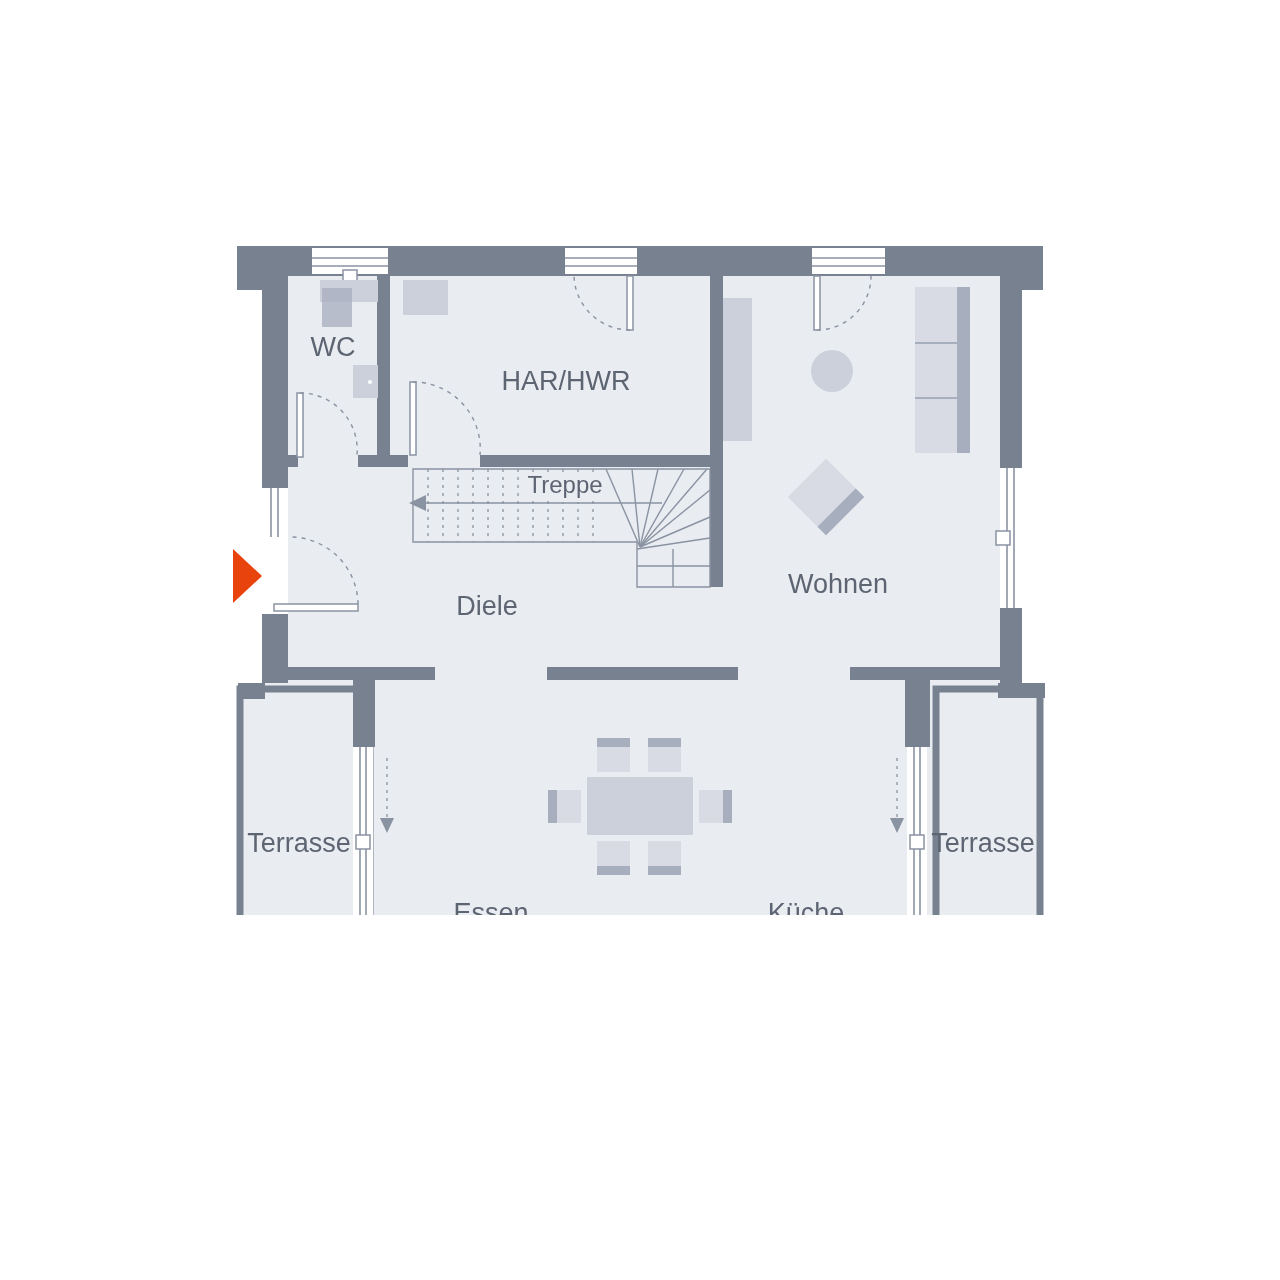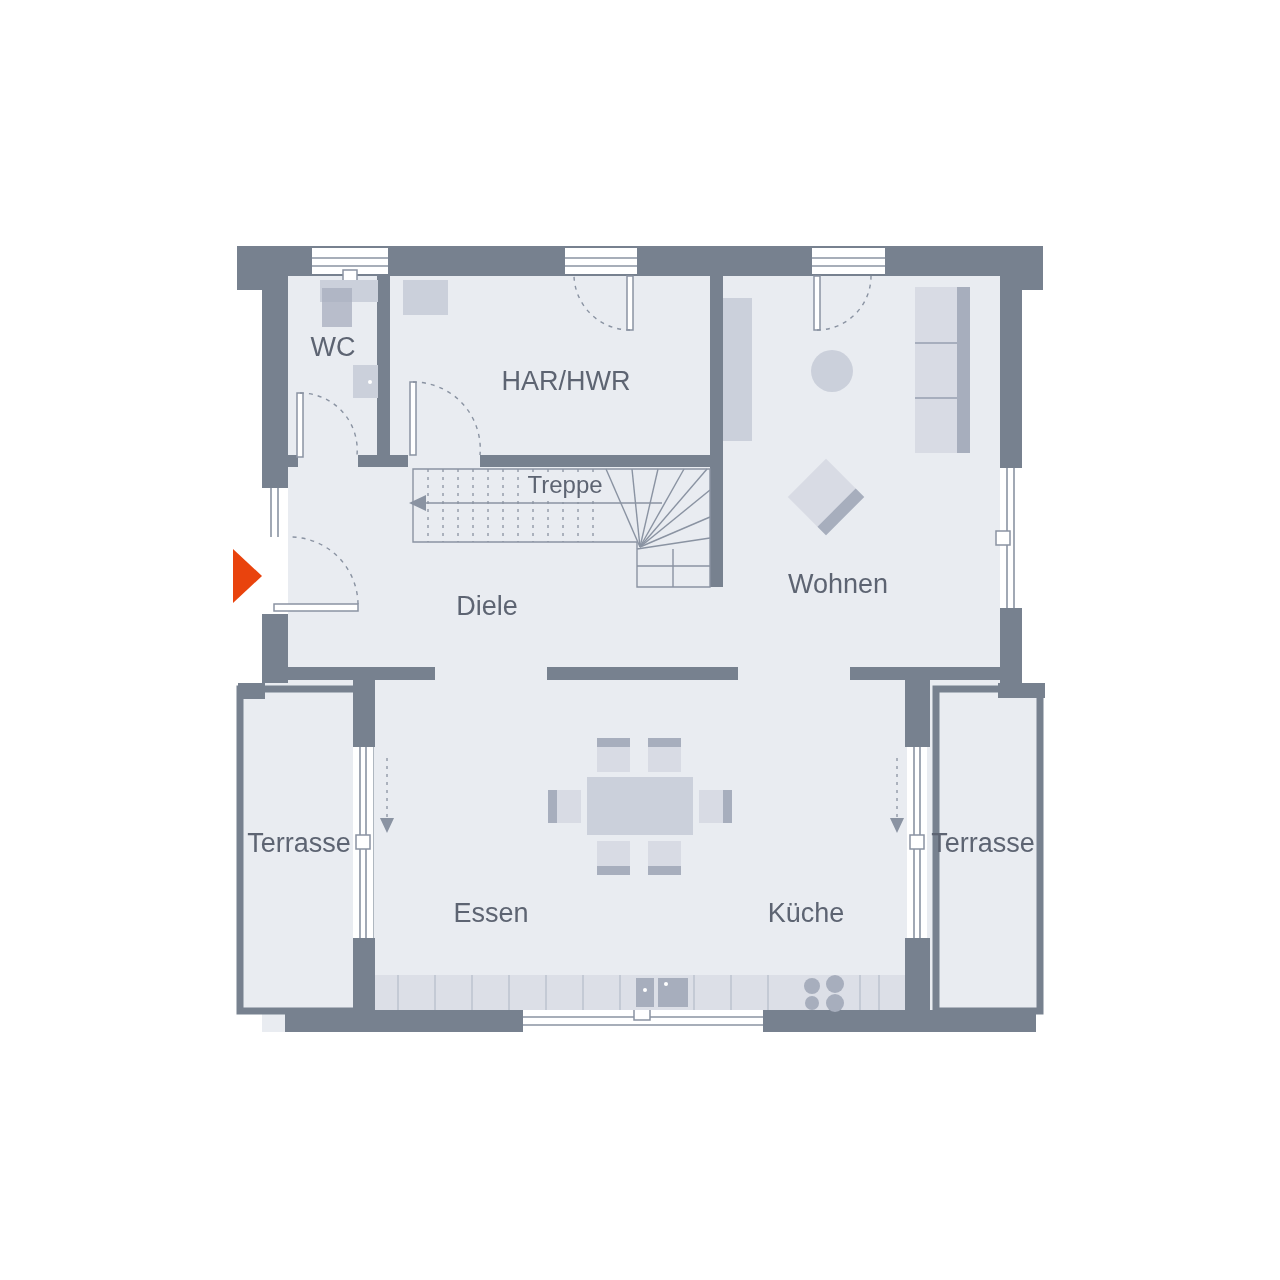--- a/index.html
+++ b/index.html
@@ -1,21 +1,21 @@
 <!DOCTYPE html>
 <html style="--c-background: #FFFFFF; --c-wall: #77818F; --c-floor: #E9ECF1; --c-line: #8A93A2; --c-furniture_light: #D8DBE4; --c-furniture_mid: #CBD0DB; --c-furniture_dark: #A7AEBD; --c-counter: #DCDFE7; --c-counter_line: #BDC3CF; --c-text: #5D6472; --c-entrance_arrow: #E9430D;"><head>
 <meta charset="utf-8">
 <style>
   :root{
     --c-background:#FFFFFF; --c-wall:#77818F; --c-floor:#E9ECF1; --c-line:#8A93A2;
     --c-furniture_light:#D8DBE4; --c-furniture_mid:#CBD0DB; --c-furniture_dark:#A7AEBD;
     --c-counter:#DCDFE7; --c-counter_line:#BDC3CF; --c-text:#5D6472; --c-entrance_arrow:#E9430D;
   }
   html,body{margin:0;padding:0;background:var(--c-background);}
-  .stage{width:1280px;height:1280px;position:relative;background:var(--c-background);}
+  .stage{width:1280px;height:915px;position:relative;background:var(--c-background);}
   svg{display:block}
   .wall{fill:var(--c-wall);}
   .floor{fill:var(--c-floor);}
   .opening{fill:#fff;}
   .glass{stroke:var(--c-line);stroke-width:1.6;fill:none;}
   .leaf{fill:#fff;stroke:var(--c-line);stroke-width:1.5;}
   .swing{fill:none;stroke:var(--c-line);stroke-width:1.4;stroke-dasharray:4 5;}
   .sline{stroke:var(--c-line);stroke-width:1.4;fill:none;}
   .sdash{stroke:var(--c-line);stroke-width:1.3;stroke-dasharray:3 5;fill:none;}
   .furnL{fill:var(--c-furniture_light);}

